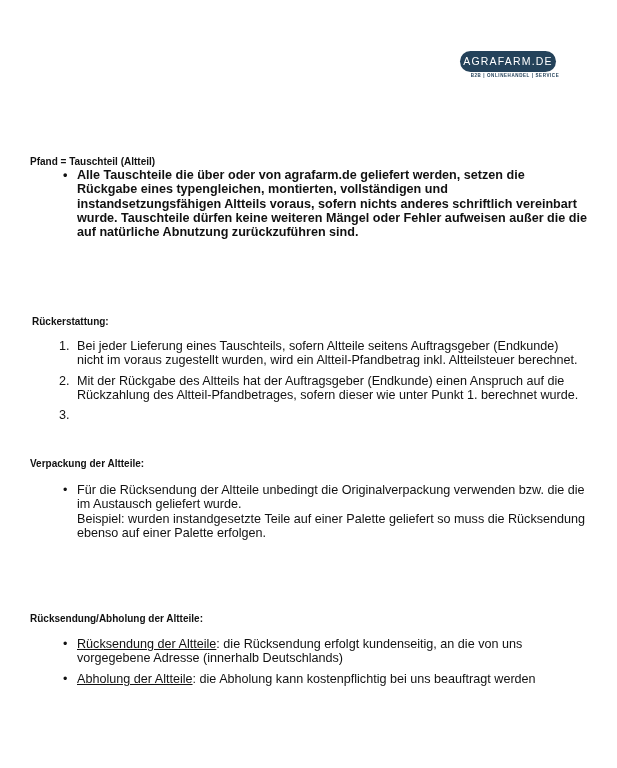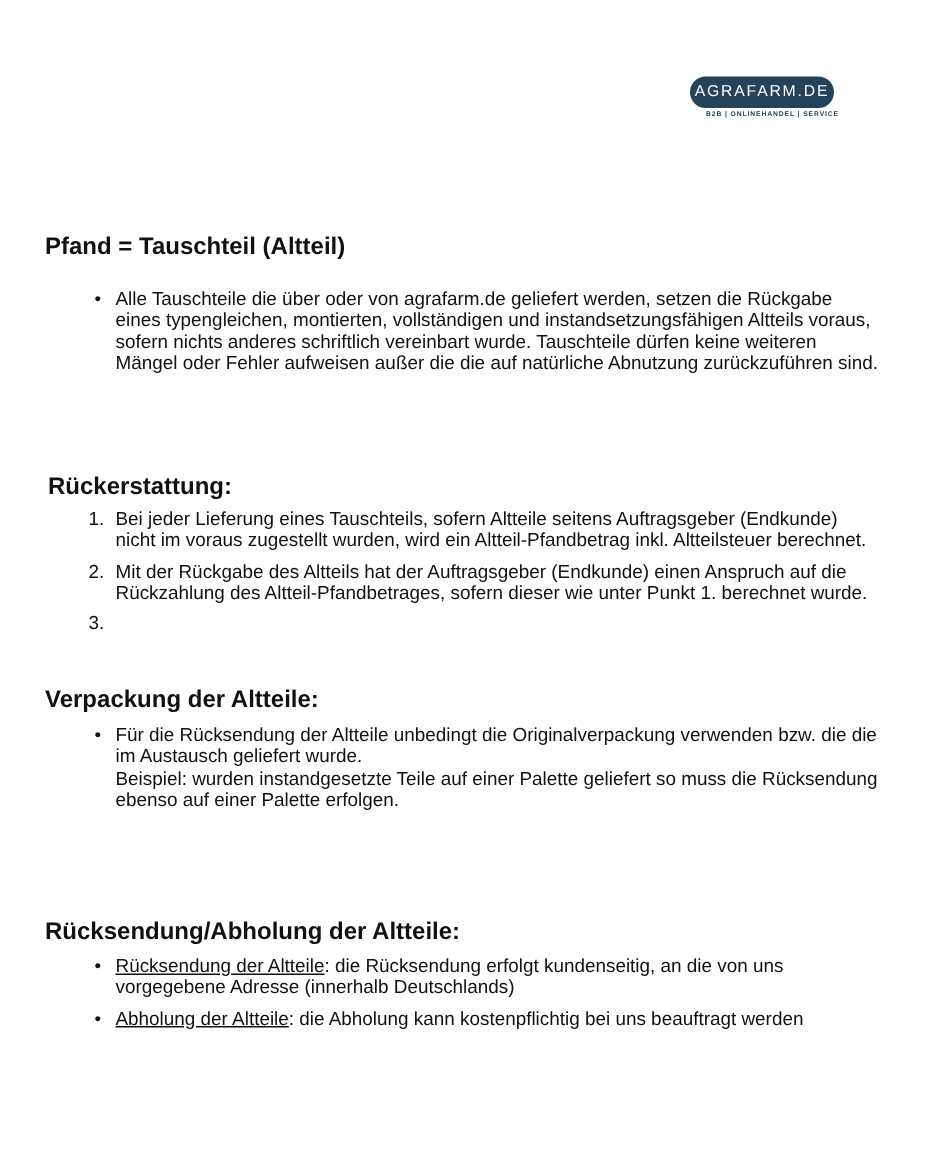--- a/index.html
+++ b/index.html
@@ -3,36 +3,36 @@
 <meta charset="utf-8">
 <style>
   html, body { margin: 0; padding: 0; background: #ffffff; }
   body { width: 617px; height: 768px; position: relative; overflow: hidden;
          font-family: "Liberation Sans", sans-serif; color: #111; }
   .logo { position: absolute; left: 460px; top: 51px; width: 96px; height: 21px;
           background: #24425a; border-radius: 11px; color: #fff;
           font-size: 10.5px; letter-spacing: 1.2px; text-align: center; line-height: 21px; }
   .tagline { position: absolute; left: 470px; top: 73px; width: 90px; text-align: center;
              font-size: 4.5px; font-weight: bold; color: #24425a; letter-spacing: 0.6px; }
-  .heading { position: absolute; font-size: 16px; font-weight: bold; }
+  .heading { position: absolute; font-size: 10px; font-weight: bold; }
   .section-list { position: absolute; left: 77px; width: 510px; margin: 0; padding: 0; list-style: none;
                   font-size: 12.6px; line-height: 14.3px; }
   .section-list li { position: relative; margin-bottom: 6px; }
   .bullet::before { content: "\2022"; position: absolute; left: -14px; top: 0; }
   .num { position: absolute; left: -18px; }
   .u { text-decoration: underline; text-align: right; }
 </style>
 </head>
 <body>
 
 <div class="logo">AGRAFARM.DE</div>
 <div class="tagline">B2B | ONLINEHANDEL | SERVICE</div>
 
 <div class="heading" style="left:30px; top:156px;">Pfand = Tauschteil (Altteil)</div>
-<ul class="section-list" style="top:192px;">
+<ul class="section-list" style="top:168px;font-weight:bold;">
   <li class="bullet"><span>Alle Tauschteile die über oder von agrafarm.de geliefert werden, setzen die Rückgabe eines typengleichen, montierten, vollständigen und instandsetzungsfähigen Altteils voraus, sofern nichts anderes schriftlich vereinbart wurde. Tauschteile dürfen keine weiteren Mängel oder Fehler aufweisen außer die die auf natürliche Abnutzung zurückzuführen sind.</span></li>
 </ul>
 
 <div class="heading" style="left:32px; top:316px;">Rückerstattung:</div>
 <ul class="section-list" style="top:339px;">
   <li><span class="num">1.</span><span>Bei jeder Lieferung eines Tauschteils, sofern Altteile seitens Auftragsgeber (Endkunde) nicht im voraus zugestellt wurden, wird ein Altteil-Pfandbetrag inkl. Altteilsteuer berechnet.</span></li>
   <li><span class="num">2.</span><span>Mit der Rückgabe des Altteils hat der Auftragsgeber (Endkunde) einen Anspruch auf die Rückzahlung des Altteil-Pfandbetrages, sofern dieser wie unter Punkt 1. berechnet wurde.</span></li>
   <li><span class="num">3.</span></li>
 </ul>
 

